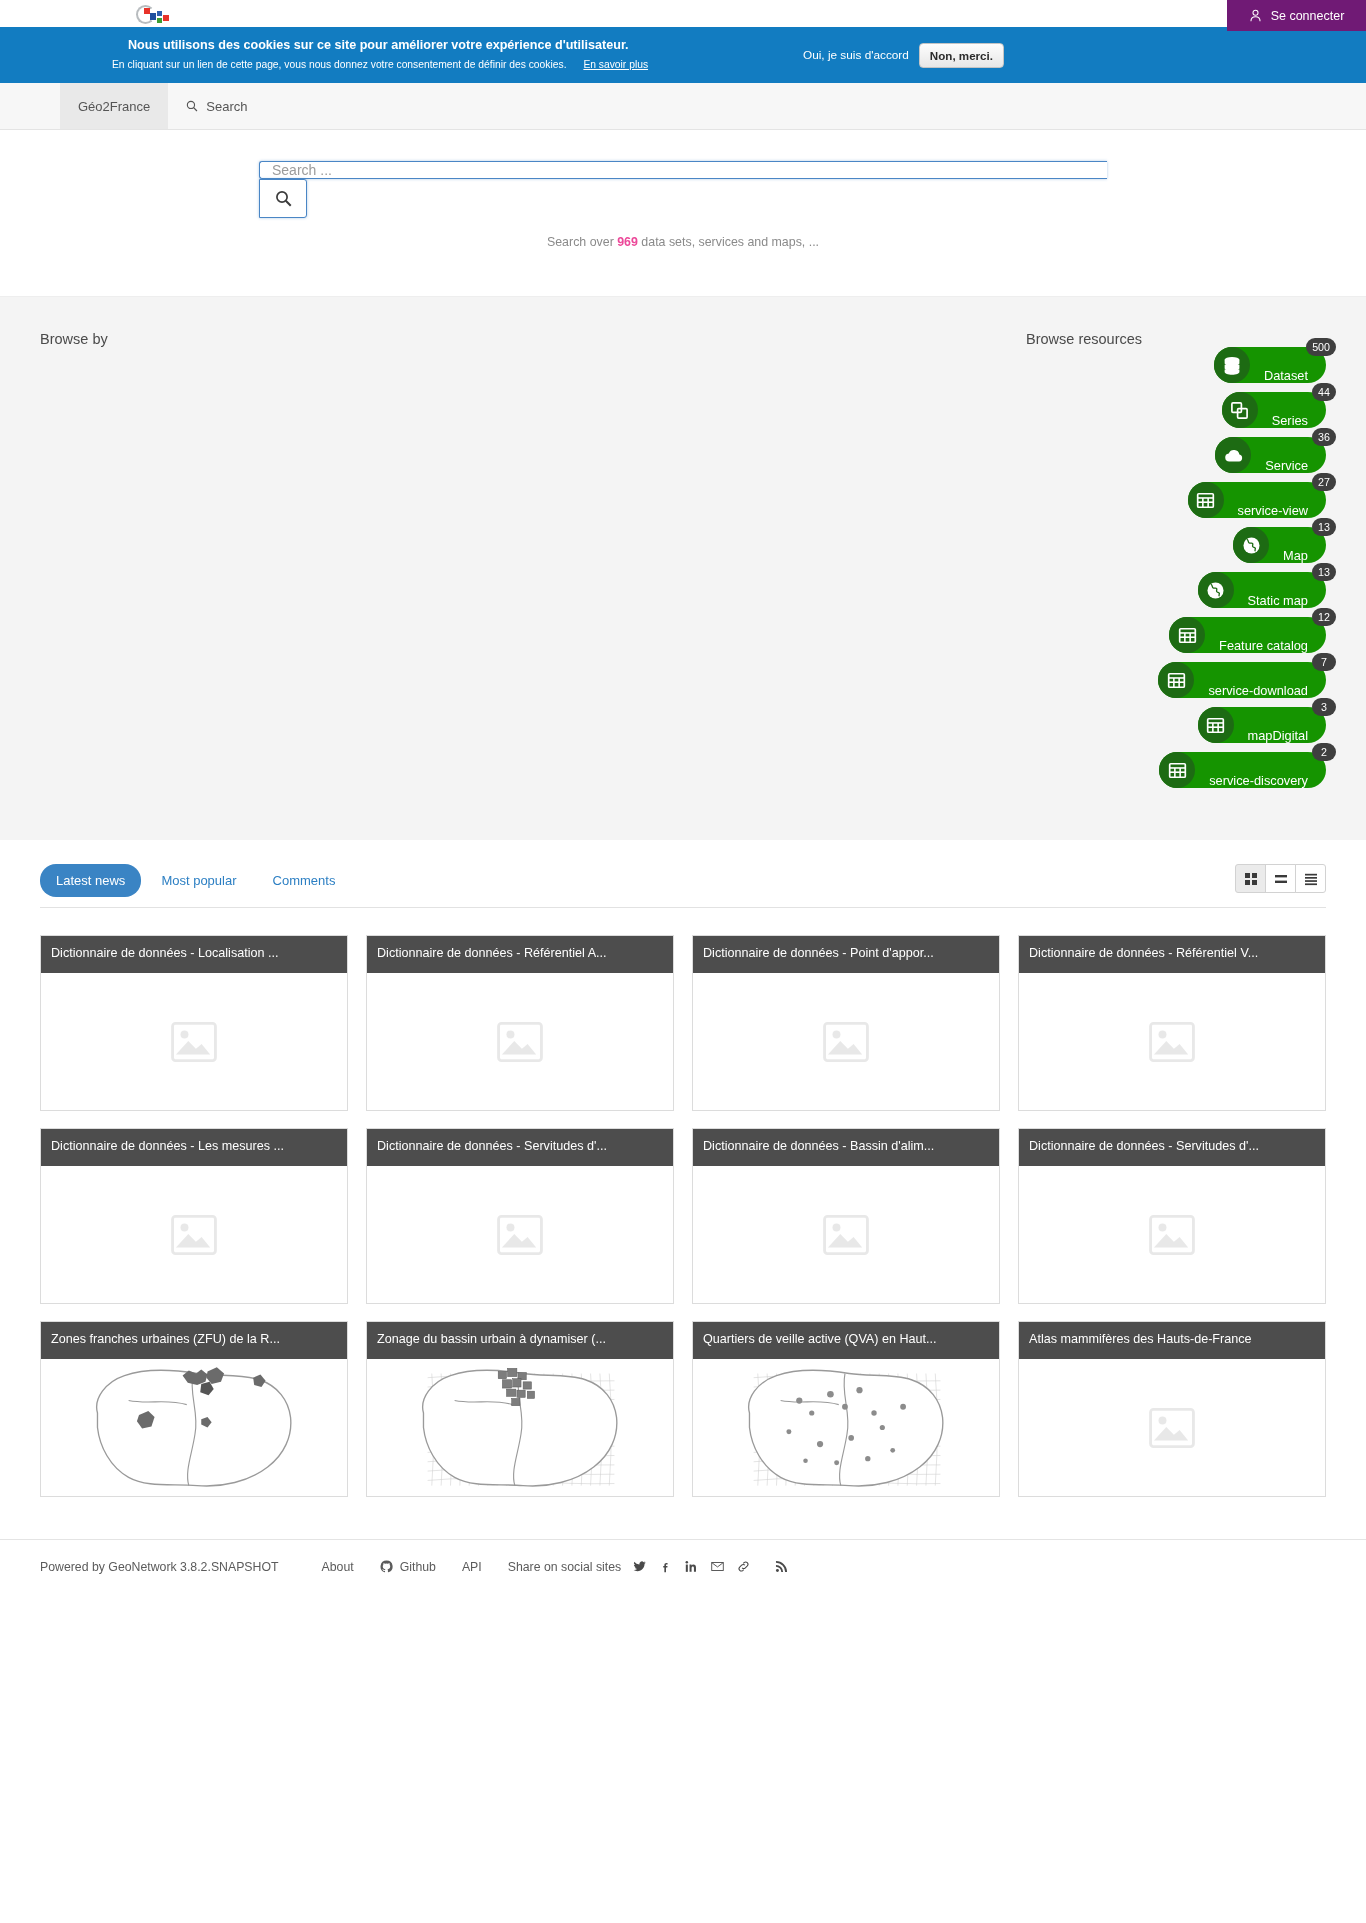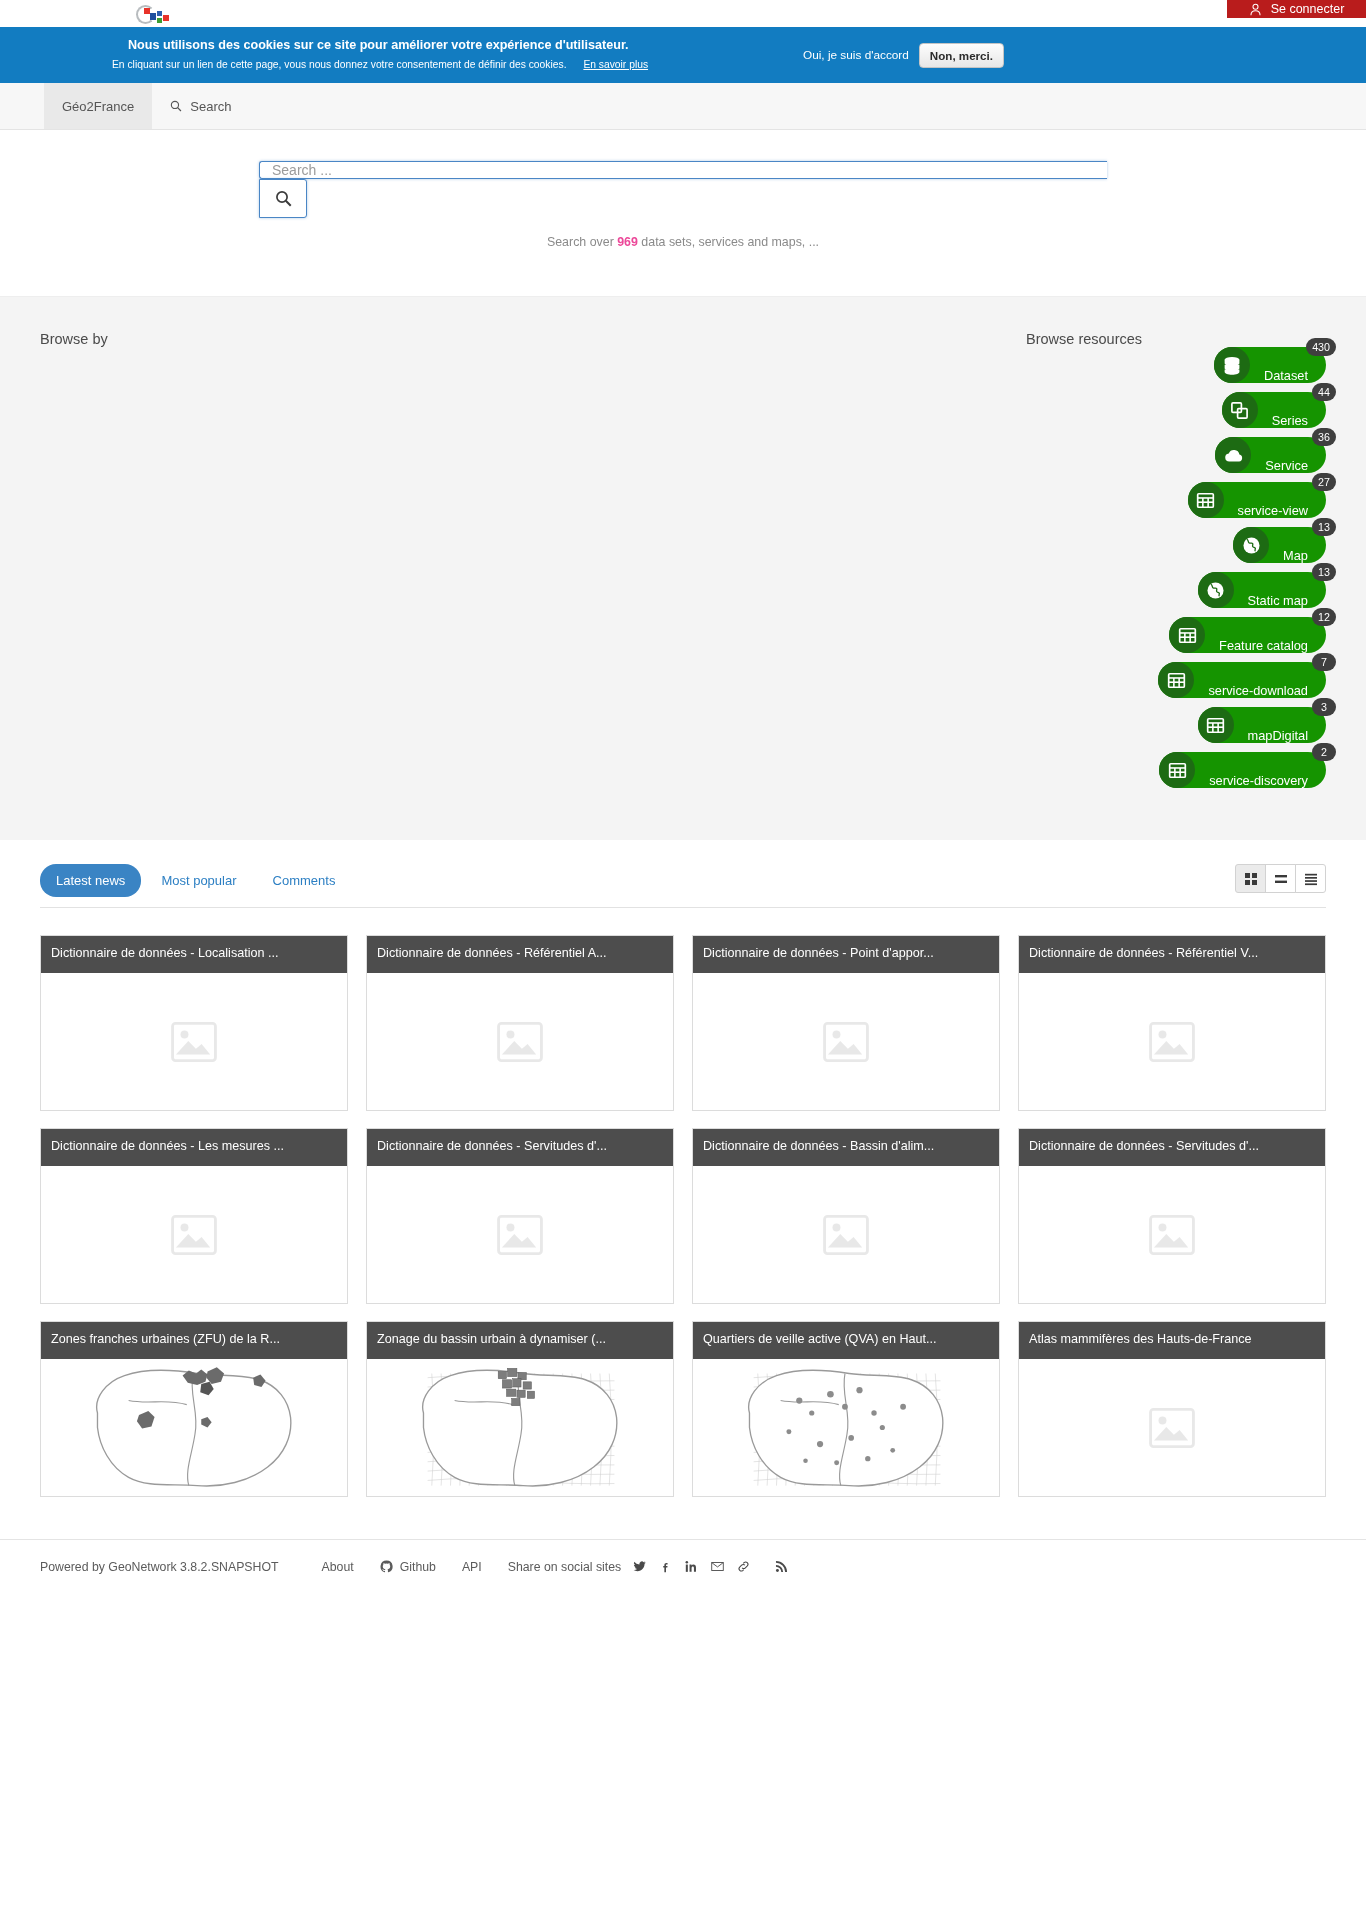--- a/index.html
+++ b/index.html
@@ -35,22 +35,22 @@
   .sq { position: absolute; }
   .sq.red   { left: 11px; top: 6px;  width: 6px; height: 6px; background: #e8332a; }
   .sq.blue1 { left: 17px; top: 11px; width: 6px; height: 7px; background: #1f4f9e; }
   .sq.blue2 { left: 24px; top: 9px;  width: 5px; height: 5px; background: #2f5fae; }
   .sq.red2  { left: 30px; top: 13px; width: 6px; height: 6px; background: #e8332a; }
   .sq.green { left: 24px; top: 16px; width: 5px; height: 5px; background: #3d9e33; }
 
   .signin-btn {
     position: absolute;
     right: 0; top: 0;
-    width: 139px; height: 18px;
-    background: #b91c1c;
+    width: 139px; height: 31px;
+    background: #701a75;
     color: #fff;
     font-size: 12.5px;
     display: flex; align-items: center; justify-content: center;
     gap: 9px;
     cursor: pointer;
     z-index: 6;
   }
   .signin-btn svg { width: 13px; height: 13px; }
 
   
@@ -90,21 +90,21 @@
     padding: 5px 10px;
     cursor: pointer;
   }
 
   
   .navbar {
     height: 47px;
     background: #f7f7f7;
     border-bottom: 1px solid #e4e4e4;
     display: flex; align-items: stretch;
-    padding-left: 44px;
+    padding-left: 60px;
   }
   .nav-brand {
     display: flex; align-items: center;
     padding: 0 18px;
     background: #e9e9e9;
     font-size: 13px; color: #555;
     cursor: pointer;
   }
   .nav-item {
     display: flex; align-items: center; gap: 8px;
@@ -390,21 +390,21 @@
               <div class="res-ico">
                 <svg viewBox="0 0 18 18">
                   <ellipse cx="9.5" cy="3.6" rx="7" ry="2.6"></ellipse>
                   <path d="M2.5 3.6v3.3c0 1.44 3.13 2.6 7 2.6s7-1.16 7-2.6V3.6"></path>
                   <path d="M2.5 8.3v3.3c0 1.44 3.13 2.6 7 2.6s7-1.16 7-2.6V8.3"></path>
                   <path d="M2.5 12.8v2.4c0 1.44 3.13 2.6 7 2.6s7-1.16 7-2.6v-2.4"></path>
                 </svg>
               </div>
               <span class="res-label">Dataset</span>
             </div>
-            <span class="res-count">430</span>
+            <span class="res-count">500</span>
           </div>
           <div class="res-item">
             <div class="res-pill">
               <div class="res-ico">
                 <svg viewBox="0 0 18 18">
                   <rect x="1.8" y="1.8" width="9" height="9" rx="1" fill="none" stroke="#fff" stroke-width="1.6"></rect>
                   <rect x="7.2" y="7.2" width="9" height="9" rx="1" fill="none" stroke="#fff" stroke-width="1.6"></rect>
                 </svg>
               </div>
               <span class="res-label">Series</span>

